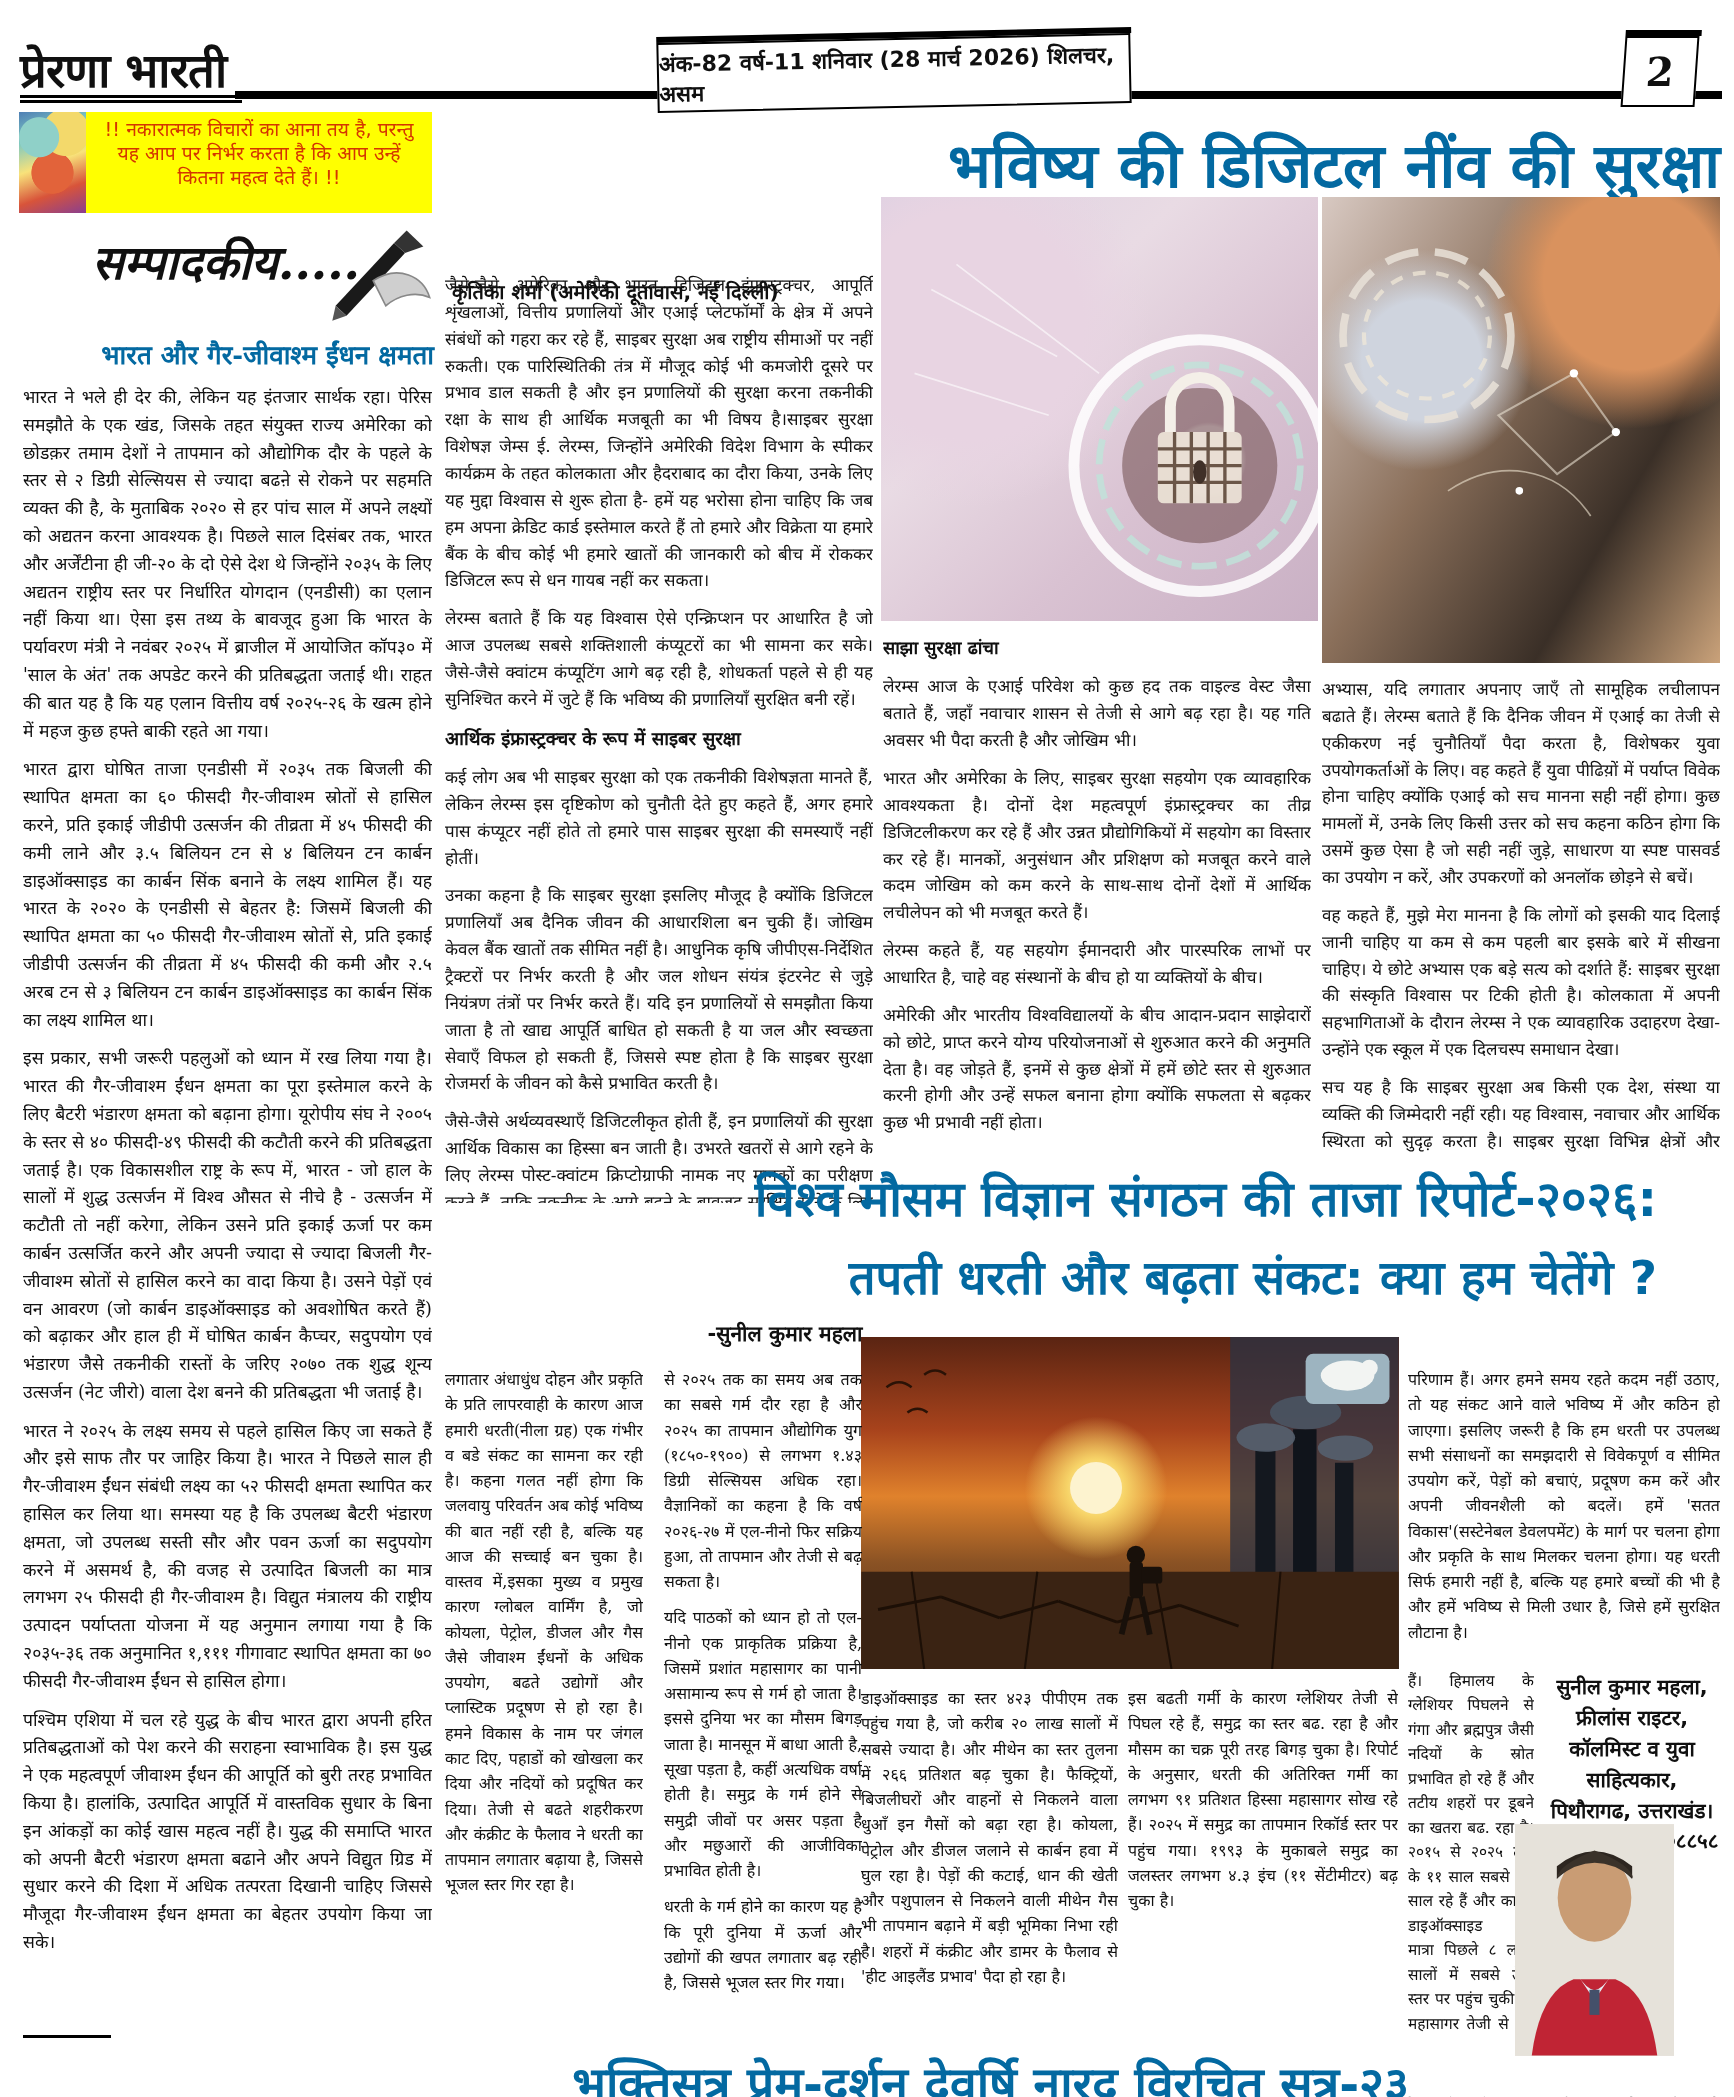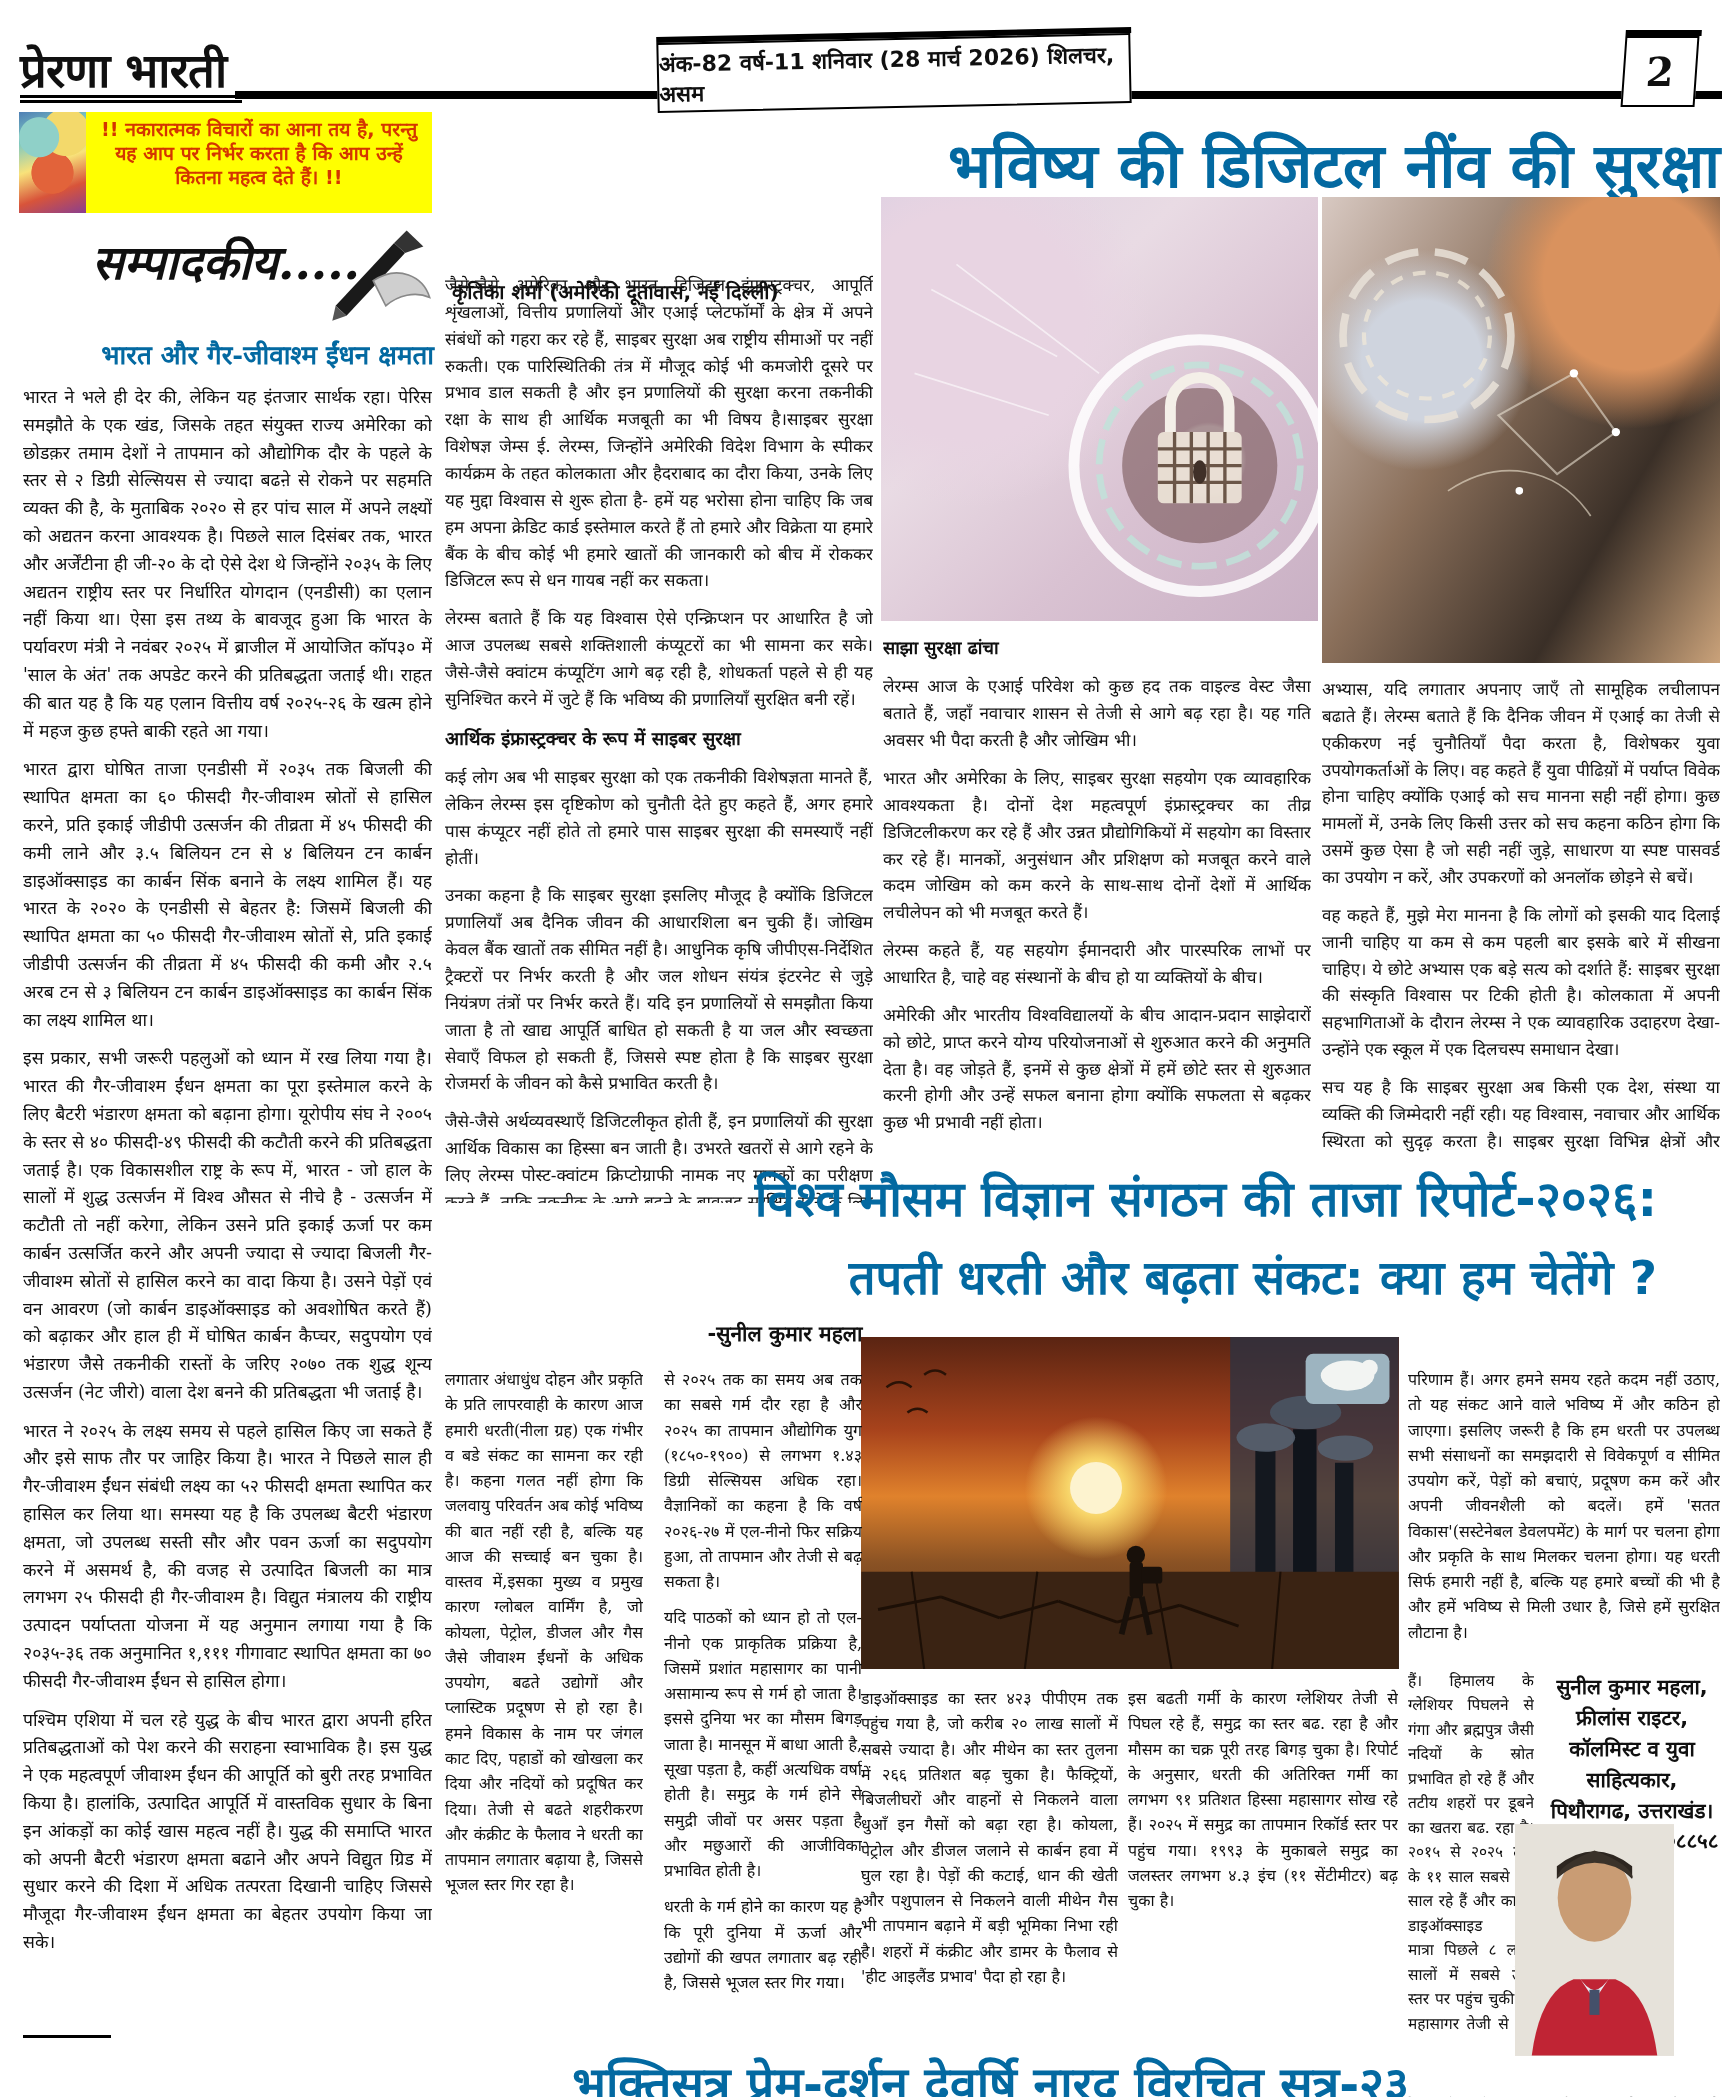--- a/index.html
+++ b/index.html
@@ -34,21 +34,21 @@
   <div class="abs rule" style="left:-2.5px;top:-7.6px;width:76px;height:5.9px;"></div>
   <div class="abs" style="left:0;top:0;width:100%;height:100%;display:flex;align-items:center;justify-content:center;font-family:'DejaVu Serif',serif;font-weight:bold;font-size:40px;">2</div>
 </div>
 
 <div class="abs" style="left:19px;top:112px;width:413px;height:101px;background:#ffff00;display:flex;">
   <div class="photo" style="position:relative;flex:0 0 67px;height:101px;background:
        radial-gradient(circle at 30% 25%,#8fd0c8 0 22%,transparent 23%),
        radial-gradient(circle at 70% 20%,#f3d96b 0 25%,transparent 26%),
        radial-gradient(circle at 50% 60%,#e2633a 0 30%,transparent 31%),
        linear-gradient(160deg,#4f7fb5 0%,#7ec8c0 25%,#f8e27a 50%,#d8543a 75%,#8a3f8f 100%);"></div>
-  <div style="flex:1;padding:5.9px 7.6px;color:#d43500;font-weight:bold;font-size:19.3px;line-height:1.25;text-align:center;font-family:'DejaVu Sans','Liberation Sans',sans-serif;">!! नकारात्मक विचारों का आना तय है, परन्तु यह आप पर निर्भर करता है कि आप उन्हें कितना महत्व देते हैं। !!</div>
+  <div style="flex:1;padding:5.9px 7.6px;color:#d43500;font-weight:normal;font-size:19.3px;line-height:1.25;text-align:center;font-family:'DejaVu Sans','Liberation Sans',sans-serif;">!! नकारात्मक विचारों का आना तय है, परन्तु यह आप पर निर्भर करता है कि आप उन्हें कितना महत्व देते हैं। !!</div>
 </div>
 
 <div class="abs" style="left:92px;top:229px;width:344px;font-family:'DejaVu Serif',serif;font-weight:bold;font-style:italic;font-size:47px;">सम्पादकीय.....</div>
 <div class="abs" style="left:323px;top:218px;width:113px;height:117px;">
   <svg width="113" height="117" viewBox="0 0 270 280">
     <polygon points="30,210 170,60 196,84 56,234" fill="#1a1a1a"></polygon>
     <polygon points="22,246 30,210 56,234" fill="#555"></polygon>
     <polygon points="170,60 200,30 240,68 196,84" fill="#333"></polygon>
     <path d="M120 150 C 180 110, 240 140, 255 190 C 220 175, 180 185, 150 210 Z" fill="#cfcfcf" stroke="#888" stroke-width="4"></path>
   </svg>

